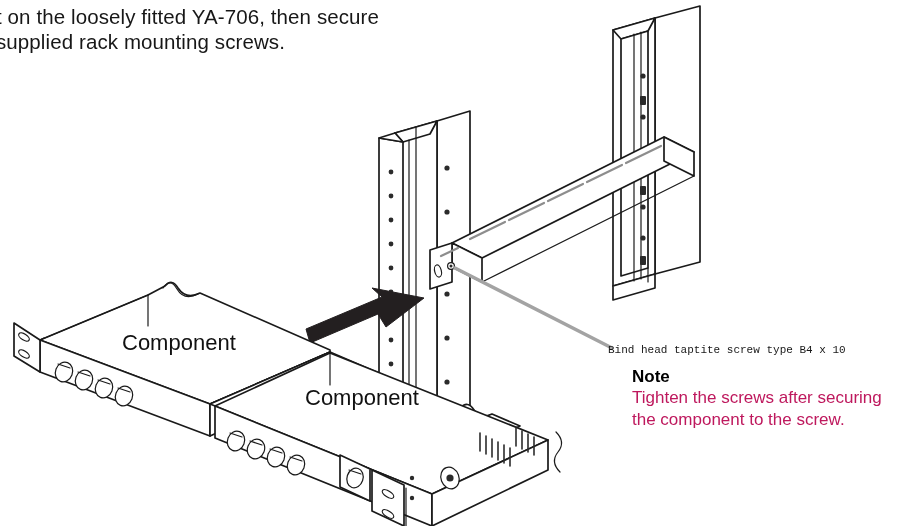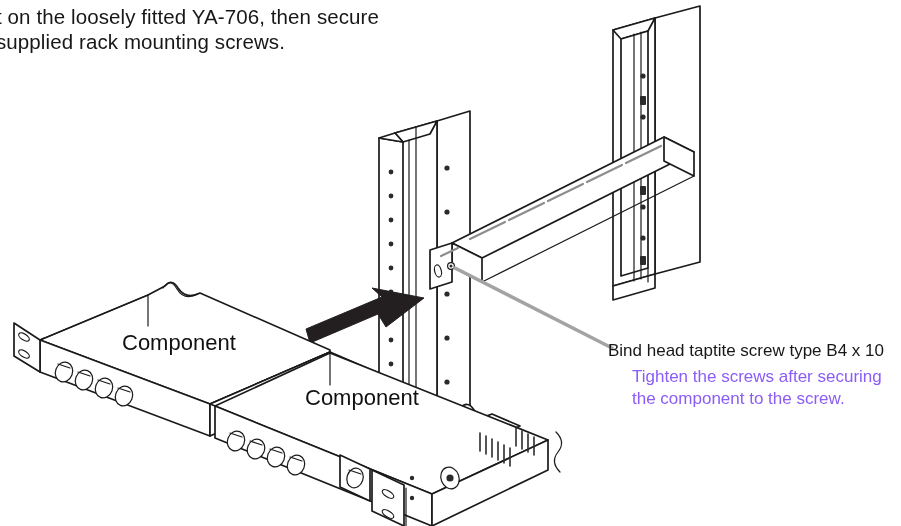--- a/index.html
+++ b/index.html
@@ -43,39 +43,40 @@
     height: 526px;
   }
   
   #callout {
     position: absolute;
     left: 608px;
     top: 340px;
     width: 293px;
   }
   #callout .screw-label {
-    font-size: 17px;
+    font-size: 11px;
     line-height: 21px;
     color: #171717;
     white-space: nowrap;
+    font-family: Liberation Mono, monospace;
   }
   #callout .note-block {
     margin-left: 24px;
     margin-top: 5px;
   }
   #callout .note-title {
     font-size: 17px;
     line-height: 21px;
     font-weight: bold;
     color: #000000;
   }
   #callout .note-line {
     font-size: 17px;
     line-height: 22px;
-    color: #8b5cf6;
+    color: #be185d;
     white-space: nowrap;
   }
   
   .component-label {
     position: absolute;
     font-size: 22px;
     color: #111111;
     white-space: nowrap;
   }
   #component-label-1 { left: 122px; top: 330px; }
@@ -290,18 +291,19 @@
       </g>
     </g>
   </svg>
 
   <div class="component-label" id="component-label-1">Component</div>
   <div class="component-label" id="component-label-2">Component</div>
 
   <div id="callout">
     <div class="screw-label">Bind head taptite screw type B4 x 10</div>
     <div class="note-block">
+      <div class="note-title">Note</div>
       <div class="note-line">Tighten the screws after securing</div>
       <div class="note-line">the component to the screw.</div>
     </div>
   </div>
 
 </div>
 
 </body></html>

